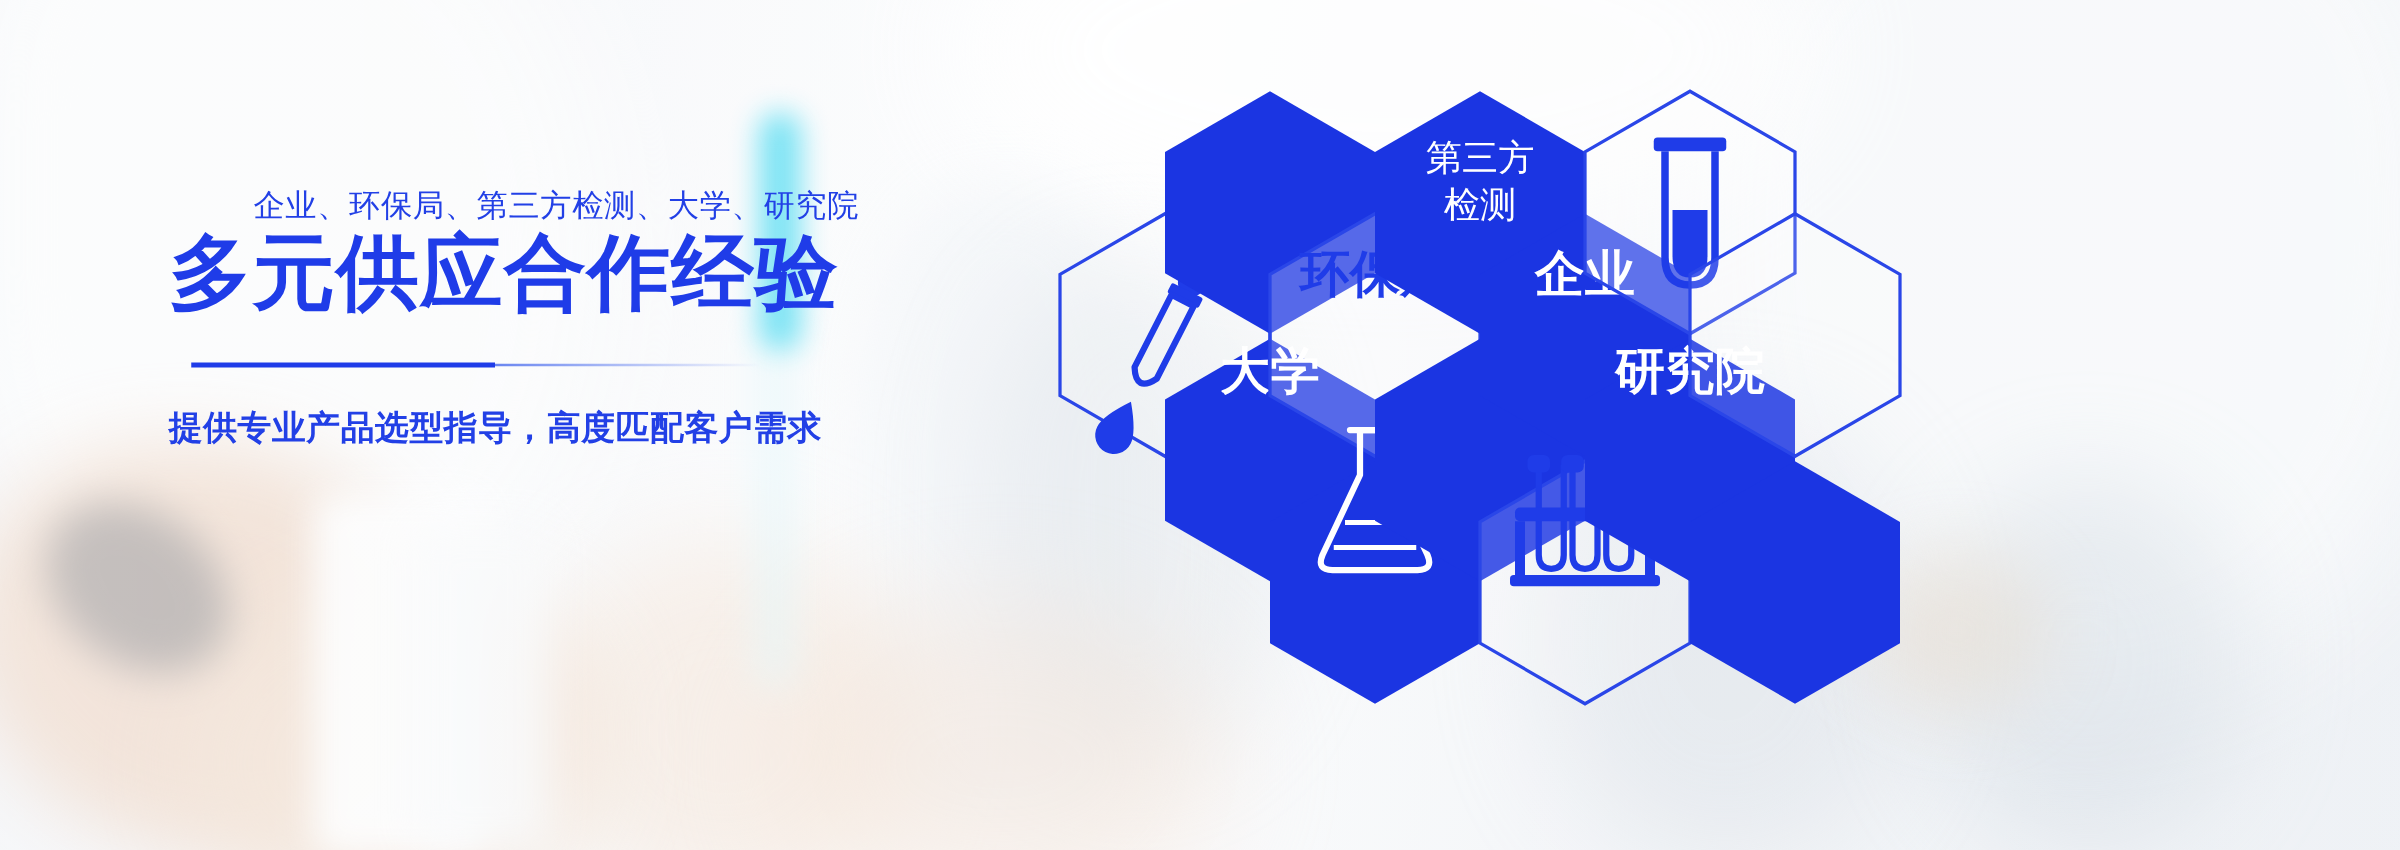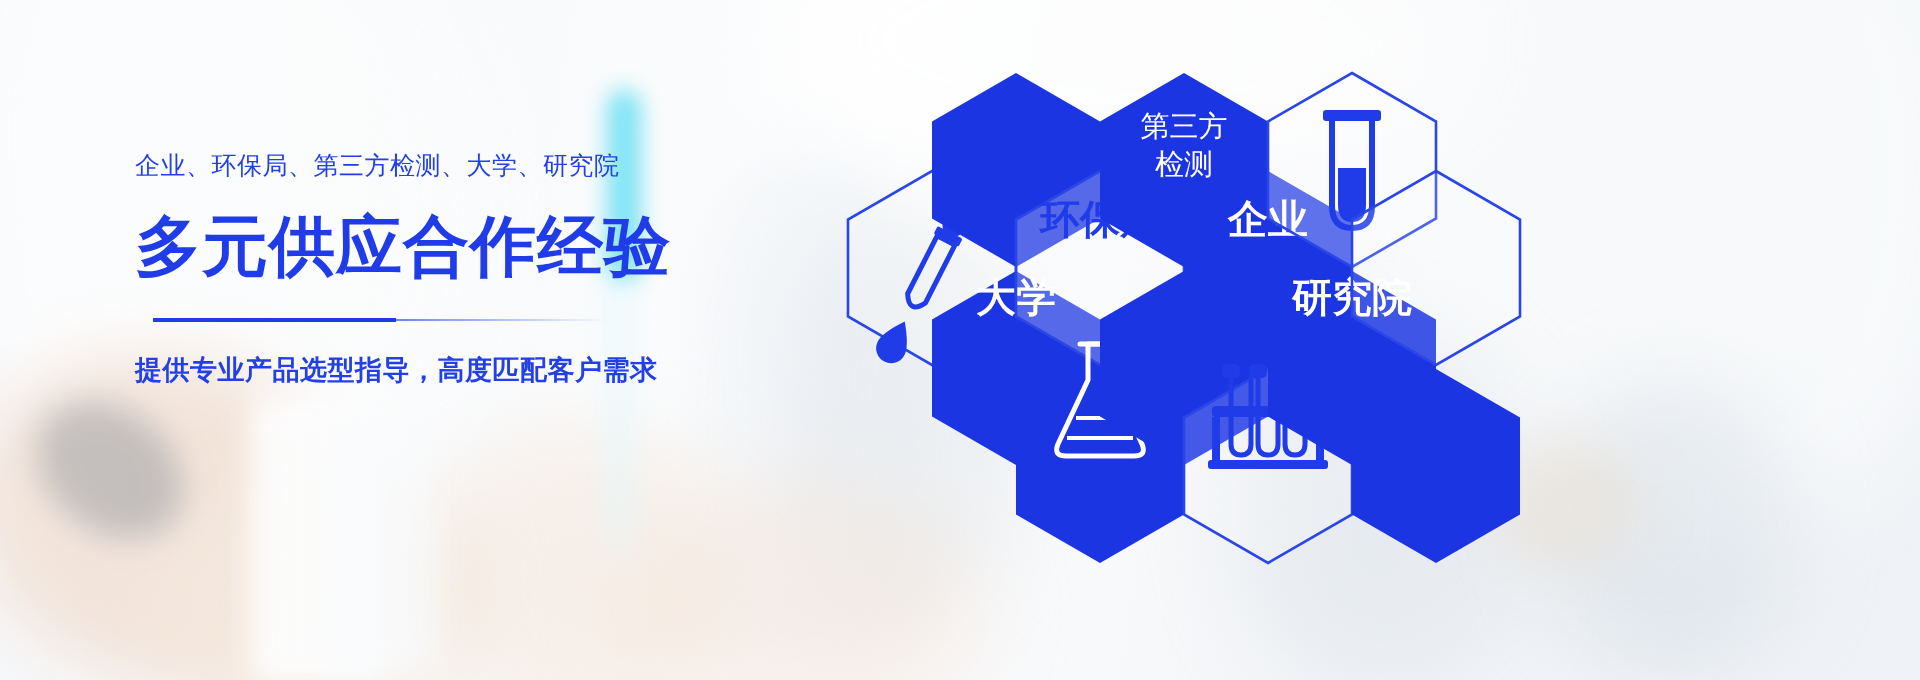--- a/index.html
+++ b/index.html
@@ -37,24 +37,24 @@
   .b-grey-r{left:1230px;top:330px;width:300px;height:360px;background:#c3ccd6;opacity:.3;border-radius:46%;filter:blur(44px);}
   .b-grey-r2{left:1540px;top:380px;width:260px;height:300px;background:#b9c6d2;opacity:.34;border-radius:50%;filter:blur(42px);}
   .b-warm-r{left:1490px;top:440px;width:150px;height:130px;background:#e3cdb3;opacity:.35;border-radius:50%;filter:blur(28px);}
   .b-top-hi{left:760px;top:-120px;width:700px;height:320px;background:#ffffff;opacity:.8;border-radius:50%;filter:blur(50px);}
   .bg-veil{position:absolute;inset:0;background:linear-gradient(90deg,rgba(255,255,255,.42) 0%,rgba(255,255,255,.30) 40%,rgba(255,255,255,.16) 70%,rgba(255,255,255,.22) 100%);}
 
   
   .copy{position:absolute;left:135px;top:150px;width:620px;}
   .eyebrow{
     font-size:25px;letter-spacing:.5px;color:#2240e6;font-weight:400;
-    white-space:nowrap;line-height:1.2;
+    white-space:nowrap;line-height:1.2;text-align:center;
   }
   .headline{
-    margin-top:34px;font-size:66px;line-height:1;font-weight:700;
+    margin-top:6px;font-size:66px;line-height:1;font-weight:700;
     color:#1f3ce8;letter-spacing:1px;white-space:nowrap;
     font-family:"DejaVu Sans","Liberation Sans",sans-serif;
   }
   .rule{position:relative;margin-top:38px;margin-left:18px;width:455px;height:4px;}
   .rule-solid{position:absolute;left:0;top:0;width:243px;height:4px;background:#1f3ce8;}
   .rule-fade{position:absolute;left:243px;top:1px;width:212px;height:2px;
     background:linear-gradient(90deg,#6a86f0 0%,rgba(160,180,240,0) 100%);}
   .subtitle{
     margin-top:30px;margin-left:0;font-size:27px;color:#2240e6;font-weight:700;
     letter-spacing:.5px;white-space:nowrap;

